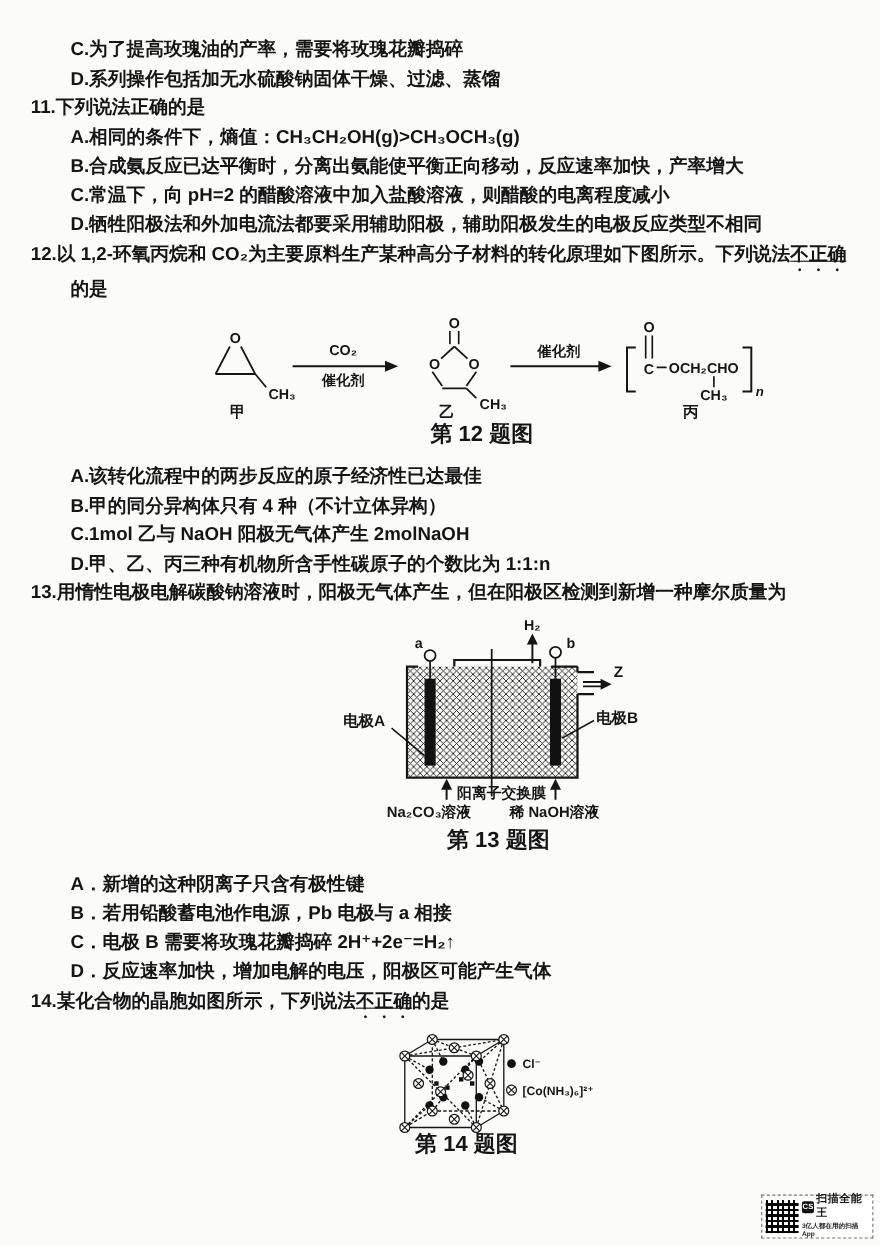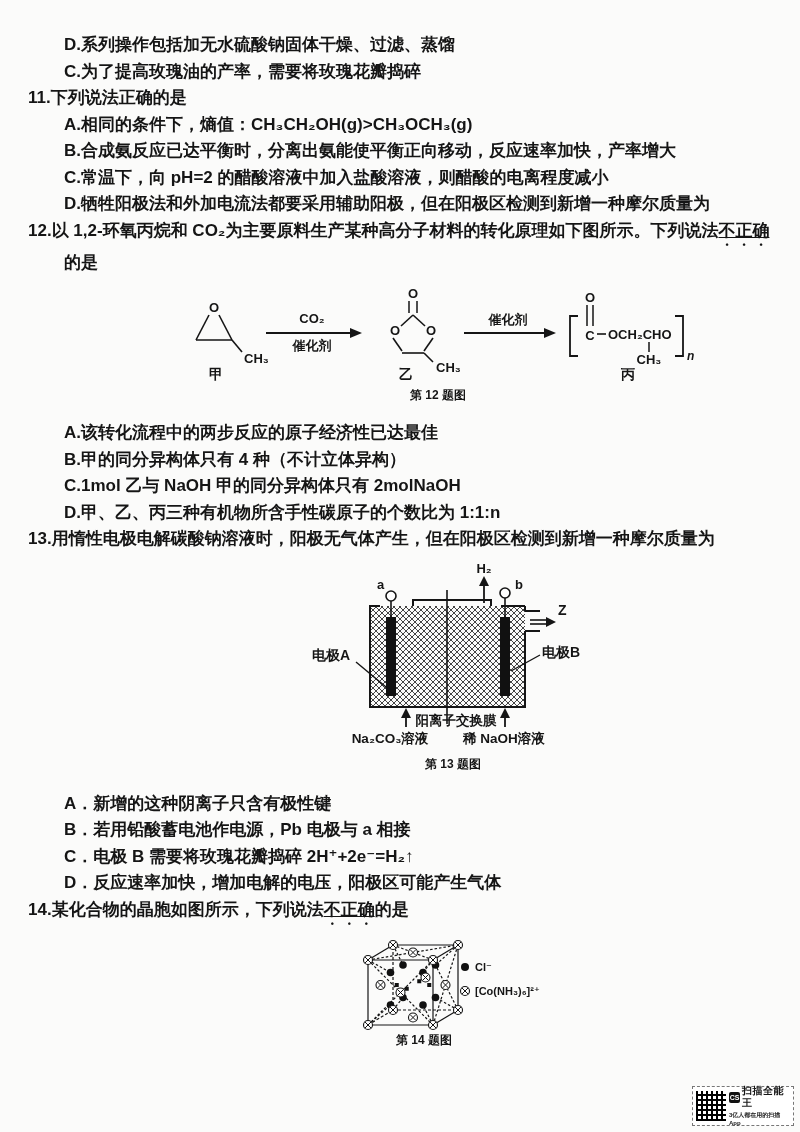--- a/index.html
+++ b/index.html
@@ -8,21 +8,21 @@
     font-family:"Liberation Sans","DejaVu Sans",sans-serif;
     font-weight:bold;position:relative;overflow:hidden;
   }
   .content{padding:32px 8px 0 28px;font-size:17px;line-height:26.5px;}
   .ln{white-space:nowrap;}
   .opt{margin-left:36px;}
   .emph{text-emphasis:filled dot #151515;text-emphasis-position:under right;text-decoration:underline;
         -webkit-text-emphasis:filled dot #151515;-webkit-text-emphasis-position:under right;}
   .fig{margin-top:6px;}
   .fig svg{display:block;}
-  .caption{text-align:center;font-size:12px;line-height:26px;}
+  .caption{text-align:center;font-size:20px;line-height:26px;}
   .cap12{width:520px;margin-left:150px;}
   .cap13{width:310px;margin-left:270px;}
   .cap14{width:120px;margin-left:336px;margin-top:-8px;}
   .optgap{margin-top:12px;}
   .optgap13{margin-top:14px;}
   svg text{font-family:"Liberation Sans","DejaVu Sans",sans-serif;font-weight:bold;fill:#151515;}
   svg line,svg path,svg polyline{stroke:#151515;}
   
   .wm{position:absolute;left:692px;top:1086px;width:102px;height:40px;
       border:1px dashed #777;background:#fff;display:flex;align-items:center;padding:2px 3px;box-sizing:border-box;}
@@ -35,28 +35,28 @@
   .cslogo{width:11px;height:11px;background:#111;color:#fff;border-radius:2px;
           font-size:7px;line-height:11px;text-align:center;flex:0 0 11px;}
   .wmbrand{font-size:10px;line-height:12px;margin-left:2px;letter-spacing:0.5px;}
   .wmtag{font-size:6px;line-height:8px;margin-top:2px;color:#222;}
 </style>
 </head>
 <body>
 
 <div class="content">
 
+  <div class="ln opt">C.为了提高玫瑰油的产率，需要将玫瑰花瓣捣碎</div>
   <div class="ln opt">D.系列操作包括加无水硫酸钠固体干燥、过滤、蒸馏</div>
-  <div class="ln opt">C.为了提高玫瑰油的产率，需要将玫瑰花瓣捣碎</div>
 
   <div class="ln">11.下列说法正确的是</div>
   <div class="ln opt">A.相同的条件下，熵值：CH₃CH₂OH(g)&gt;CH₃OCH₃(g)</div>
   <div class="ln opt">B.合成氨反应已达平衡时，分离出氨能使平衡正向移动，反应速率加快，产率增大</div>
   <div class="ln opt">C.常温下，向 pH=2 的醋酸溶液中加入盐酸溶液，则醋酸的电离程度减小</div>
-  <div class="ln opt">D.牺牲阳极法和外加电流法都要采用辅助阳极，但在阳极区检测到新增一种摩尔质量为</div>
+  <div class="ln opt">D.牺牲阳极法和外加电流法都要采用辅助阳极，辅助阳极发生的电极反应类型不相同</div>
 
   <div class="ln"><span>12.以 1,2-环氧丙烷和 CO₂为主要原料生产某种高分子材料的转化原理如下图所示。下列说法</span><span class="emph">不正确</span></div>
   <div class="ln opt">的是</div>
 
   <div class="fig">
     <svg width="520" height="100" viewBox="0 0 520 100" style="margin-left:150px;">
 
       <text x="36" y="30" font-size="13" text-anchor="middle">O</text>
       <line x1="31" y1="33" x2="18" y2="58" stroke-width="1.6"></line>
       <line x1="41" y1="33" x2="54" y2="58" stroke-width="1.6"></line>
@@ -99,21 +99,21 @@
       <text x="509" y="78" font-size="12" font-style="italic">n</text>
       <line x1="471" y1="60" x2="471" y2="70" stroke-width="1.5"></line>
       <text x="471" y="82" font-size="13" text-anchor="middle">CH₃</text>
       <text x="450" y="97" font-size="14" text-anchor="middle">丙</text>
     </svg>
     <div class="caption cap12">第 12 题图</div>
   </div>
 
   <div class="ln opt optgap">A.该转化流程中的两步反应的原子经济性已达最佳</div>
   <div class="ln opt">B.甲的同分异构体只有 4 种（不计立体异构）</div>
-  <div class="ln opt">C.1mol 乙与 NaOH 甲的同分异构体只有 2molNaOH</div>
+  <div class="ln opt">C.1mol 乙与 NaOH 阳极无气体产生 2molNaOH</div>
   <div class="ln opt">D.甲、乙、丙三种有机物所含手性碳原子的个数比为 1:1:n</div>
 
   <div class="ln">13.用惰性电极电解碳酸钠溶液时，阳极无气体产生，但在阳极区检测到新增一种摩尔质量为</div>
 
   <div class="fig">
     <svg width="310" height="192" viewBox="0 0 310 192" style="margin-left:270px;">
       <defs>
         <pattern id="hatch" width="6" height="6" patternUnits="userSpaceOnUse">
           <path d="M0,6 L6,0" stroke="#9a9a9a" stroke-width="0.8"></path>
           <path d="M0,0 L6,6" stroke="#9a9a9a" stroke-width="0.8"></path>

